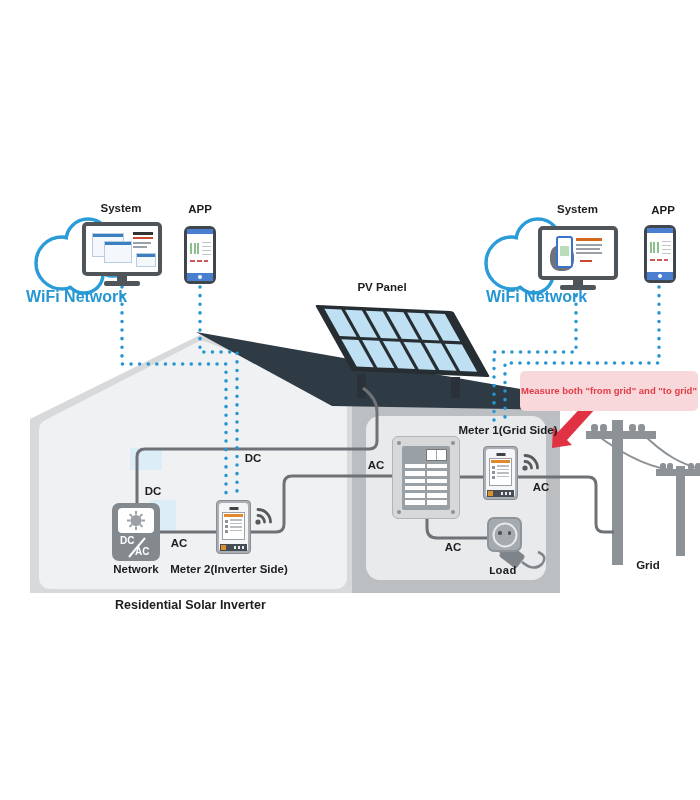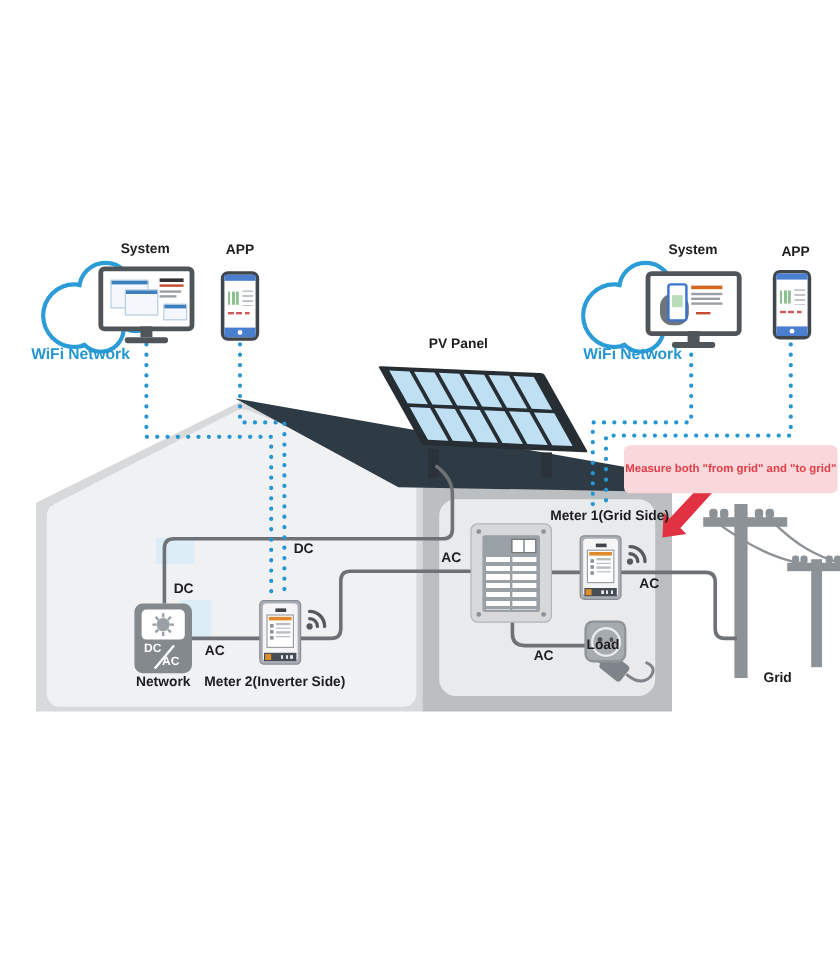--- a/index.html
+++ b/index.html
@@ -1,20 +1,20 @@
 <!DOCTYPE html>
 <html><head>
 <meta charset="utf-8">
 <style>
   html,body{margin:0;padding:0;background:#fff;}
   #stage{position:relative;width:700px;height:800px;background:#fff;overflow:hidden;
          font-family:"Liberation Sans",sans-serif;}
   #scene{position:absolute;left:0;top:0;}
   .lbl{position:absolute;font-weight:bold;font-size:11.5px;color:#1d1d1f;text-align:center;line-height:1.15;}
-  .wifi{color:#2596d2;font-size:13px;}
+  .wifi{color:#2596d2;font-size:16px;}
   .caption{font-size:12.5px;}
   
   .monitor{position:absolute;width:72px;height:46px;background:#fff;border:4px solid #50555a;border-radius:5px;}
   .monitor .stand{position:absolute;left:50%;top:46px;transform:translateX(-50%);width:10px;height:9px;background:#50555a;}
   .monitor .base{position:absolute;left:50%;top:55px;transform:translateX(-50%);width:36px;height:5px;background:#50555a;border-radius:2px;}
   .mwin{position:absolute;background:#f4f8fc;border:1px solid #b9cde0;}
   .mwin .tb{height:3px;background:#3c7fc0;}
   .mline{position:absolute;background:#9aa0a5;height:1.5px;}
   .mlogo{position:absolute;background:#c94b2f;}
   .mblob{position:absolute;background:#6e747b;border-radius:40%;}
@@ -326,22 +326,23 @@
   <div class="lbl" style="left:95px;top:202px;width:52px;">System</div>
   <div class="lbl" style="left:180px;top:203px;width:40px;">APP</div>
   <div class="lbl wifi" style="left:26px;top:288px;width:110px;text-align:left;">WiFi Network</div>
   <div class="lbl" style="left:550px;top:203px;width:55px;">System</div>
   <div class="lbl" style="left:643px;top:204px;width:40px;">APP</div>
   <div class="lbl wifi" style="left:486px;top:288px;width:110px;text-align:left;">WiFi Network</div>
   <div class="lbl" style="left:343px;top:281px;width:78px;">PV Panel</div>
   <div class="lbl" style="left:448px;top:424px;width:120px;">Meter 1(Grid Side)</div>
   <div class="lbl" style="left:163px;top:563px;width:132px;">Meter 2(Inverter Side)</div>
   <div class="lbl" style="left:108px;top:563px;width:56px;">Network</div>
-  <div class="lbl" style="left:480px;top:532px;width:45px;">Load</div>
+  <div class="lbl" style="left:480px;top:564px;width:45px;font-family:Liberation Mono, monospace;">Load</div>
   <div class="lbl" style="left:628px;top:559px;width:40px;">Grid</div>
+  <div class="lbl caption" style="left:115px;top:598px;width:200px;text-align:left;">Residential Solar Inverter</div>
   <div class="lbl" style="left:240px;top:452px;width:26px;">DC</div>
   <div class="lbl" style="left:140px;top:485px;width:26px;">DC</div>
   <div class="lbl" style="left:166px;top:537px;width:26px;">AC</div>
   <div class="lbl" style="left:363px;top:459px;width:26px;">AC</div>
   <div class="lbl" style="left:528px;top:481px;width:26px;">AC</div>
   <div class="lbl" style="left:440px;top:541px;width:26px;">AC</div>
 
 </div>
 
 </body></html>

